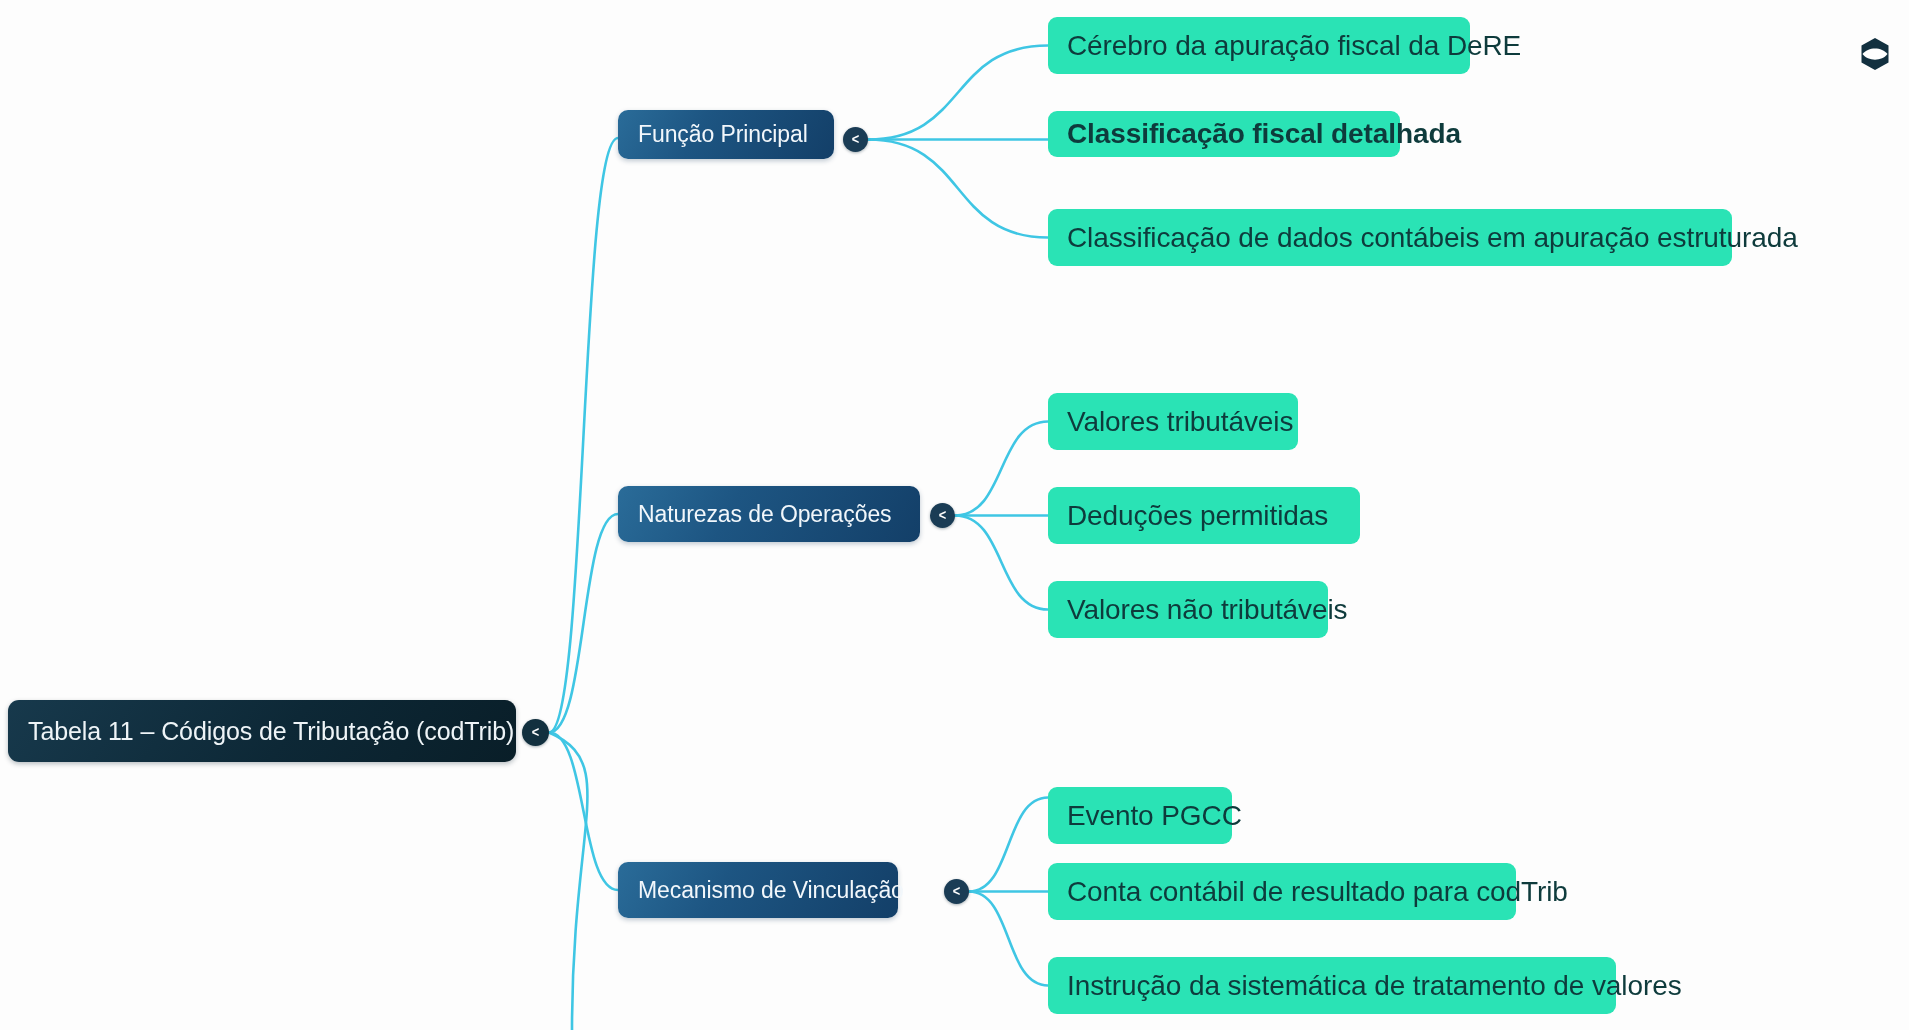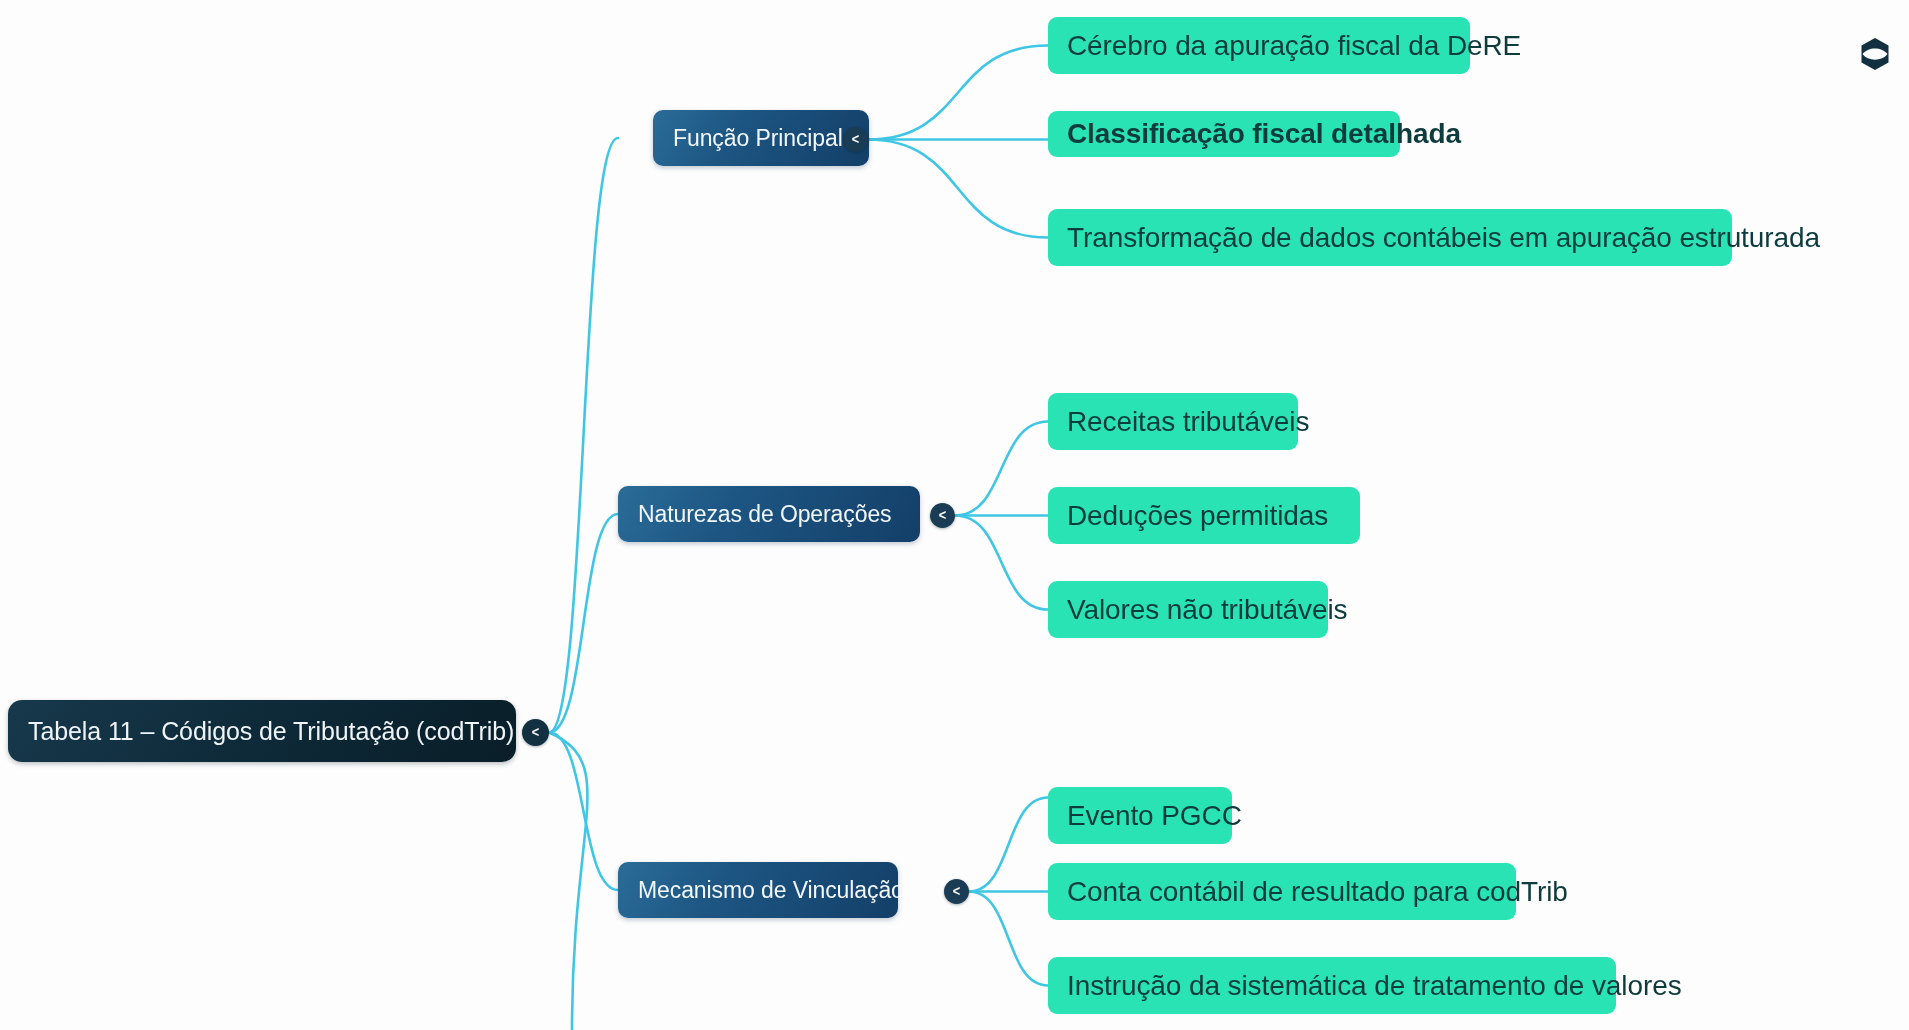--- a/index.html
+++ b/index.html
@@ -115,52 +115,52 @@
       <path d="M 955 515.5 C 1006.15 515.5, 996.85 421.5, 1048 421.5" fill="none" stroke="#3fc6e4" stroke-width="2.6" stroke-linecap="round"></path>
       <path d="M 955 515.5 C 1006.15 515.5, 996.85 515.5, 1048 515.5" fill="none" stroke="#3fc6e4" stroke-width="2.6" stroke-linecap="round"></path>
       <path d="M 955 515.5 C 1006.15 515.5, 996.85 609.5, 1048 609.5" fill="none" stroke="#3fc6e4" stroke-width="2.6" stroke-linecap="round"></path>
       <path d="M 549 732.5 C 586.95 732.5, 580.05 890, 618 890" fill="none" stroke="#3fc6e4" stroke-width="2.6" stroke-linecap="round"></path>
       <path d="M 969 891.5 C 1012.45 891.5, 1004.55 797.5, 1048 797.5" fill="none" stroke="#3fc6e4" stroke-width="2.6" stroke-linecap="round"></path>
       <path d="M 969 891.5 C 1012.45 891.5, 1004.55 891.5, 1048 891.5" fill="none" stroke="#3fc6e4" stroke-width="2.6" stroke-linecap="round"></path>
       <path d="M 969 891.5 C 1012.45 891.5, 1004.55 985.5, 1048 985.5" fill="none" stroke="#3fc6e4" stroke-width="2.6" stroke-linecap="round"></path>
       <path d="M 549 732.5 C 619 762.5, 572 820, 572 1030" fill="none" stroke="#3fc6e4" stroke-width="2.6" stroke-linecap="round"></path>
     </svg>
 
-  <div class="node node-root" id="root-node" style="left: 8px; top: 700px; width: 508px; height: 62px; border-radius: 14px;">
+  <div class="node node-root" id="root-node" style="left: 8px; top: 700px; width: 508px; height: 62px;">
     <span>Tabela 11 – Códigos de Tributação (codTrib)</span>
   </div>
 
   <div class="toggle toggle-root" id="root-toggle" style="left: 522px; top: 719px; width: 27px; height: 27px;">
     <span class="chev">&lt;</span>
   </div>
 
   <div id="nodes-layer">
-      <div class="node node-branch" style="left: 618px; top: 110px; width: 216px; height: 56px; margin-left: 35px;">
+      <div class="node node-branch" style="left: 618px; top: 110px; width: 216px; height: 49px;">
         <span>Função Principal</span>
       </div>
       <div class="toggle toggle-branch" style="left: 843px; top: 127px; width: 25px; height: 25px;">
         <span class="chev">&lt;</span>
       </div>
       <div class="node node-leaf" style="left: 1048px; top: 17px; width: 422px; height: 57px;">
         <span>Cérebro da apuração fiscal da DeRE</span>
       </div>
       <div class="node node-leaf" style="left: 1048px; top: 111px; width: 352px; height: 46px; font-weight: bold;">
         <span>Classificação fiscal detalhada</span>
       </div>
       <div class="node node-leaf" style="left: 1048px; top: 209px; width: 684px; height: 57px;">
-        <span>Transformação de dados contábeis em apuração estruturada</span>
+        <span>Classificação de dados contábeis em apuração estruturada</span>
       </div>
       <div class="node node-branch" style="left: 618px; top: 486px; width: 302px; height: 56px;">
         <span>Naturezas de Operações</span>
       </div>
       <div class="toggle toggle-branch" style="left: 930px; top: 503px; width: 25px; height: 25px;">
         <span class="chev">&lt;</span>
       </div>
       <div class="node node-leaf" style="left: 1048px; top: 393px; width: 250px; height: 57px;">
-        <span>Receitas tributáveis</span>
+        <span>Valores tributáveis</span>
       </div>
       <div class="node node-leaf" style="left: 1048px; top: 487px; width: 312px; height: 57px;">
         <span>Deduções permitidas</span>
       </div>
       <div class="node node-leaf" style="left: 1048px; top: 581px; width: 280px; height: 57px;">
         <span>Valores não tributáveis</span>
       </div>
       <div class="node node-branch" style="left: 618px; top: 862px; width: 280px; height: 56px;">
         <span>Mecanismo de Vinculação</span>
       </div>

